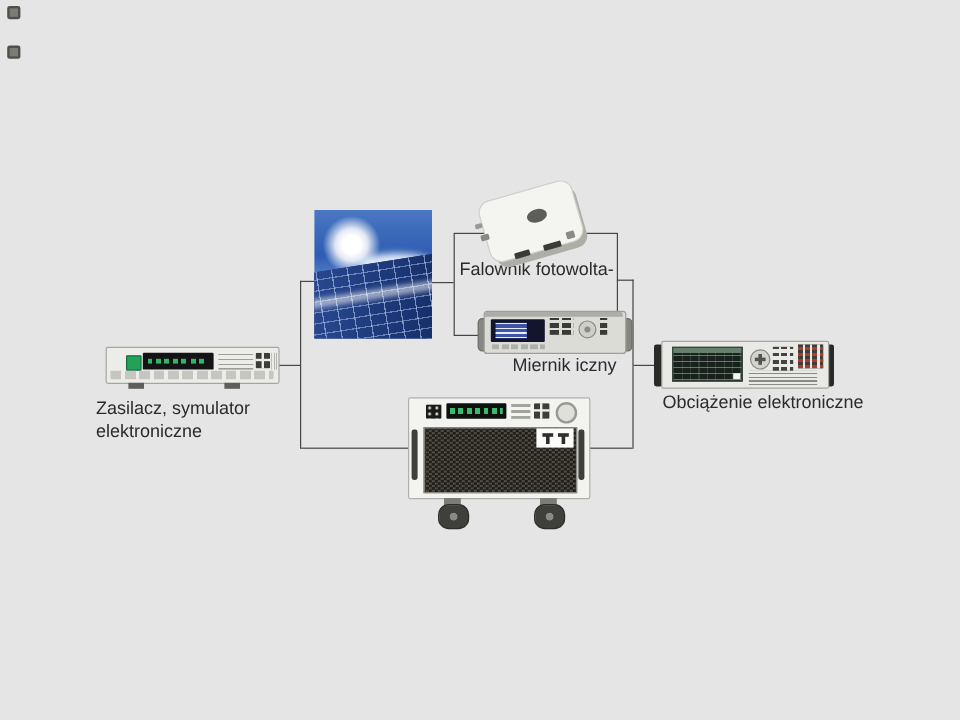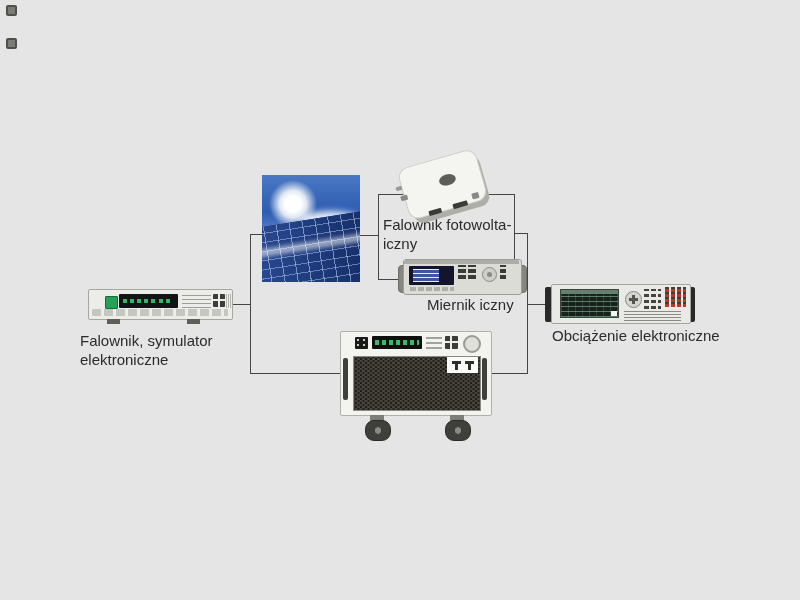--- a/index.html
+++ b/index.html
@@ -123,21 +123,20 @@
   <div class="ln" style="left:360px;top:235px;width:18px;height:1px;"></div>
   <div class="ln" style="left:514px;top:233px;width:14px;height:1px;"></div>
   <div class="ln" style="left:527px;top:233px;width:1px;height:141px;"></div>
   <div class="ln" style="left:528px;top:304px;width:18px;height:1px;"></div>
   <div class="ln" style="left:491px;top:373px;width:36px;height:1px;"></div>
   <div class="ln" style="left:251px;top:373px;width:90px;height:1px;"></div>
 
   <div class="conn-box" style="left:378px;top:194px;width:135px;height:84px;">
     <div class="abs lbl" style="left:4px;top:20px;">
       <div>Falownik fotowolta-</div>
-      <div>iczny</div>
     </div>
   </div>
 
   <div class="abs solar">
     <div class="abs sun"></div>
     <div class="abs cloud1"></div>
     <div class="abs cloud2"></div>
     <div class="abs panels"></div>
     <div class="abs glare"></div>
   </div>
@@ -216,21 +215,21 @@
     </div>
     <div class="abs rows"></div>
     <div class="abs grid minigrid"></div>
     <div class="abs vents"></div>
     <div class="abs btnrow"></div>
     <div class="abs footl"></div>
     <div class="abs footr"></div>
   </div>
 
   <div class="abs lbl" style="left:80px;top:331px;">
-    <div>Falownik, symulator</div>
+    <div>Zasilacz, symulator</div>
     <div>elektroniczne</div>
   </div>
 
   <div class="abs lbl" style="left:427px;top:295px;">
     <div>Miernik iczny</div>
   </div>
 
   <div class="abs lbl" style="left:552px;top:326px;">
     <div>Obciążenie elektroniczne</div>
   </div>

